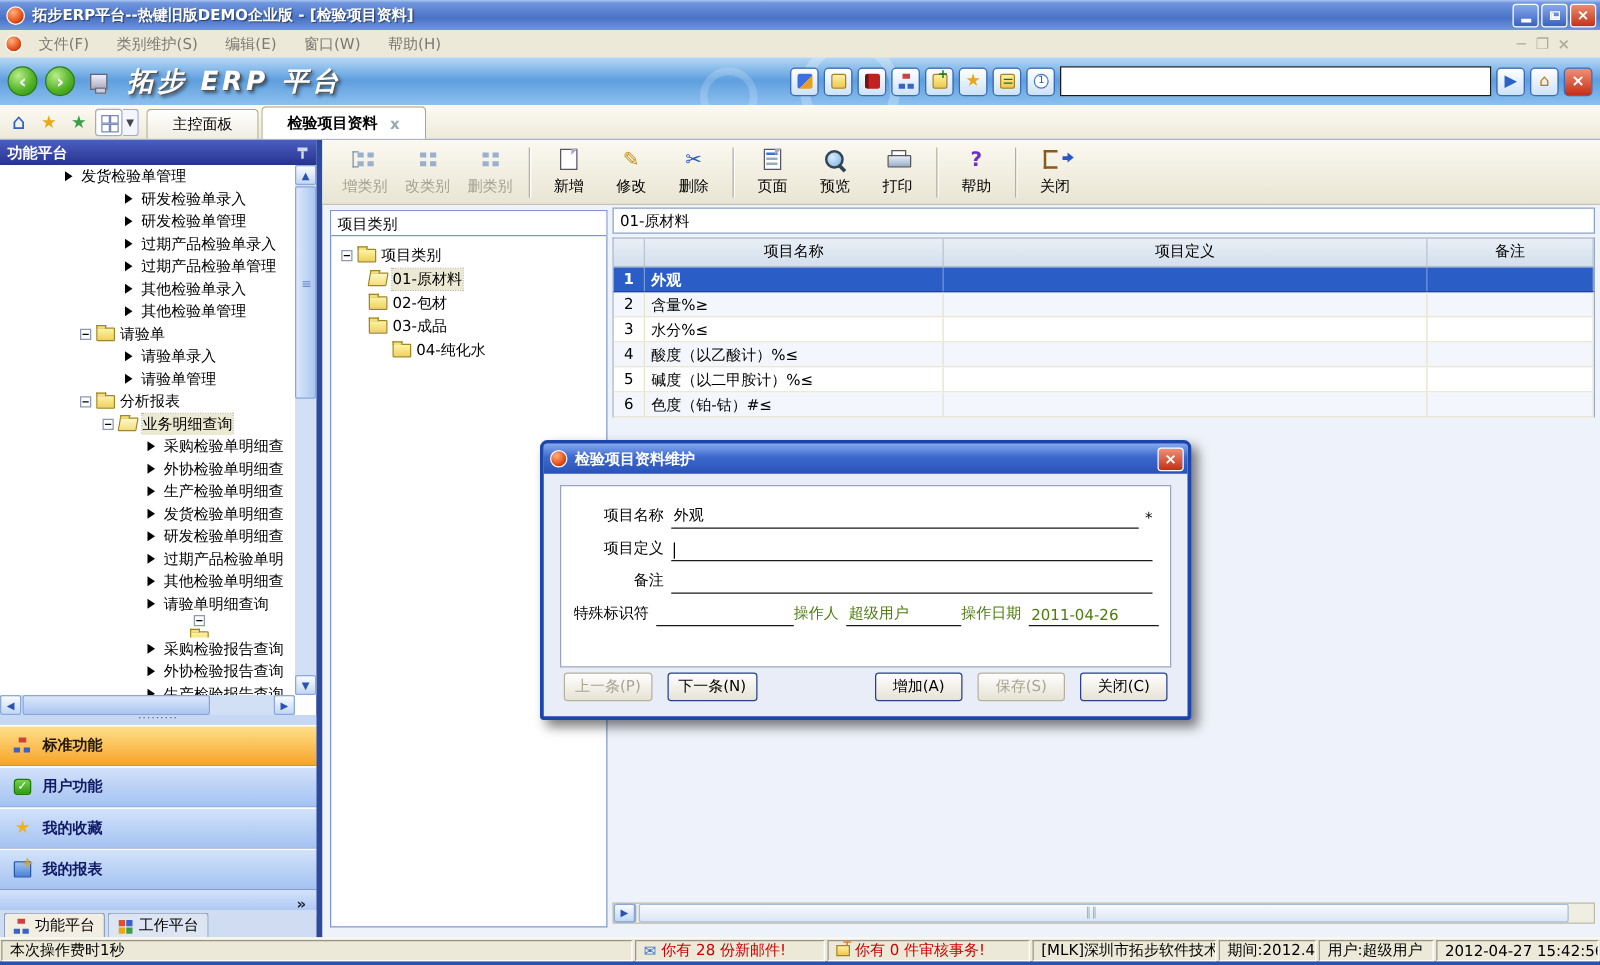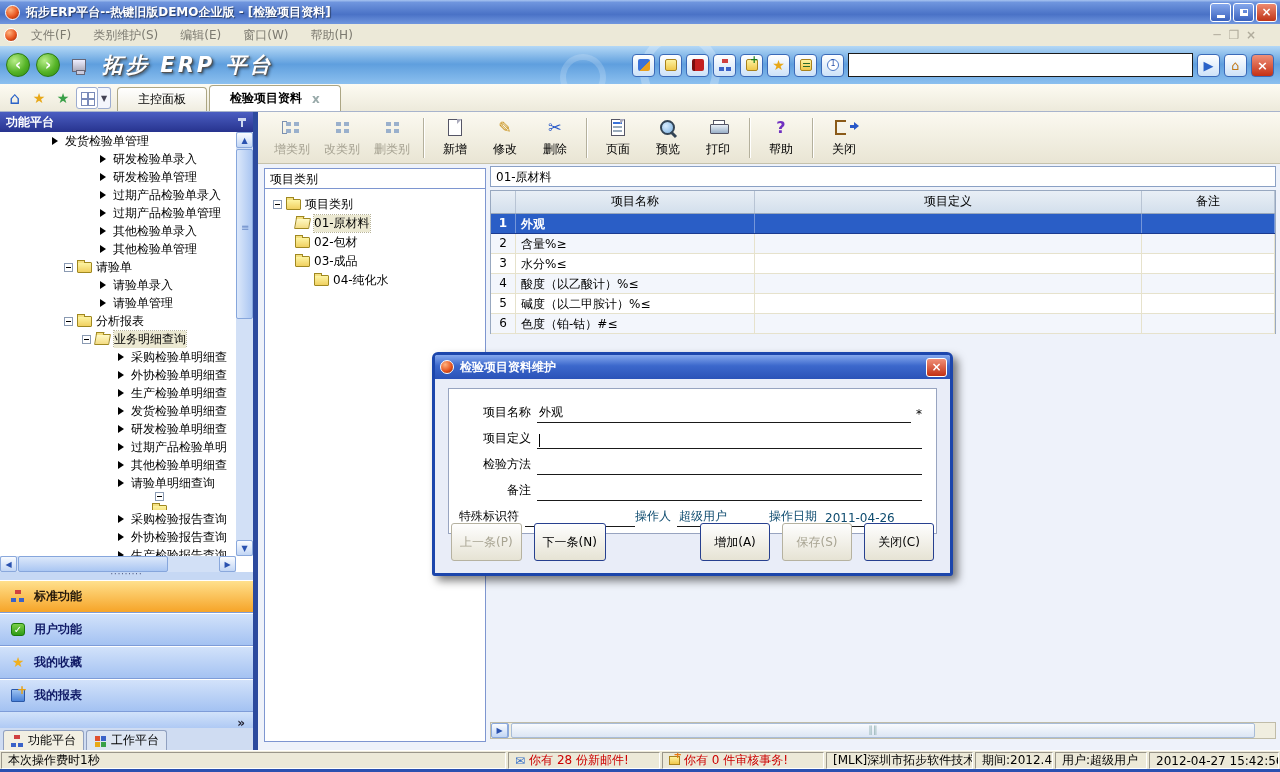--- a/index.html
+++ b/index.html
@@ -183,27 +183,27 @@
  background:linear-gradient(180deg,#84a8ee 0%,#3c68cc 45%,#2a52b8 100%);border-radius:2px 2px 0 0}
 .dlg-close{margin-left:auto;width:21px;height:19px;border:1px solid #fff;border-radius:3px;color:#fff;font-weight:bold;
  display:flex;align-items:center;justify-content:center;background:linear-gradient(180deg,#f09078,#c23014)}
 .dlg-body{position:relative;height:194px}
 .dlg-box{position:absolute;left:13px;right:13px;top:9px;height:146px;background:#fff;border:1px solid #98a4c0;padding:8px 14px 0 10px}
 .frow{display:flex;align-items:flex-end;height:26px}
 .flabel{width:72px;text-align:right;margin-right:6px;padding-bottom:2px;white-space:nowrap}
 .fline{flex:1;border-bottom:1px solid #1a1a1a;padding:0 2px 1px;display:flex;align-items:flex-end;min-height:17px}
 .caret{display:inline-block;width:1px;height:13px;background:#000}
 .req{margin-left:5px;padding-bottom:2px}
-.gray{color:#0c4a6e}
+.gray{color:#4d7c0f}
 .fline.short{flex:0 0 110px}
 .fline.med{flex:0 0 92px}
 .fline.date{flex:0 0 104px}
 .mspace{flex:1}
 .dlg-buttons{position:absolute;left:16px;right:16px;bottom:12px;display:flex;gap:12px}
-.btn{min-width:70px;height:38px;border:1px solid #27408f;border-radius:3px;display:flex;align-items:center;
+.btn{min-width:70px;height:23px;border:1px solid #27408f;border-radius:3px;display:flex;align-items:center;
  justify-content:center;background:linear-gradient(180deg,#fefefe,#e6e3d4);padding:0 8px;white-space:nowrap}
 .btn.disabled{border-color:#b6b2a0;color:#a8a492}
 .btn.push{margin-left:auto}
 
 
 .statusbar{position:absolute;left:0;right:0;bottom:0;height:22px;background:#ece9d8;display:flex;
  border-top:1px solid #fff;border-bottom:3px solid #2a50b0}
 .seg{border:1px solid;border-color:#9a968a #fff #fff #9a968a;margin:1px 1px 0 1px;display:flex;align-items:center;
  gap:4px;padding:0 6px;white-space:nowrap;overflow:hidden}
 .seg.red{color:#cc0000}
@@ -629,26 +629,20 @@
               <span class="req">*</span>
             </div>
             <div class="frow">
               <span class="flabel">项目定义</span>
               <span class="fline">
                 <span class="caret"></span>
                 <span></span>
               </span>
             </div>
             <div class="frow">
-              <span class="flabel">检验方法</span>
-              <span class="fline">
-                <span></span>
-              </span>
-            </div>
-            <div class="frow">
               <span class="flabel">备注</span>
               <span class="fline">
                 <span></span>
               </span>
             </div>
           </div>
         <div class="frow">
           <span class="flabel">特殊标识符</span>
           <span class="fline short">
               <span></span>

